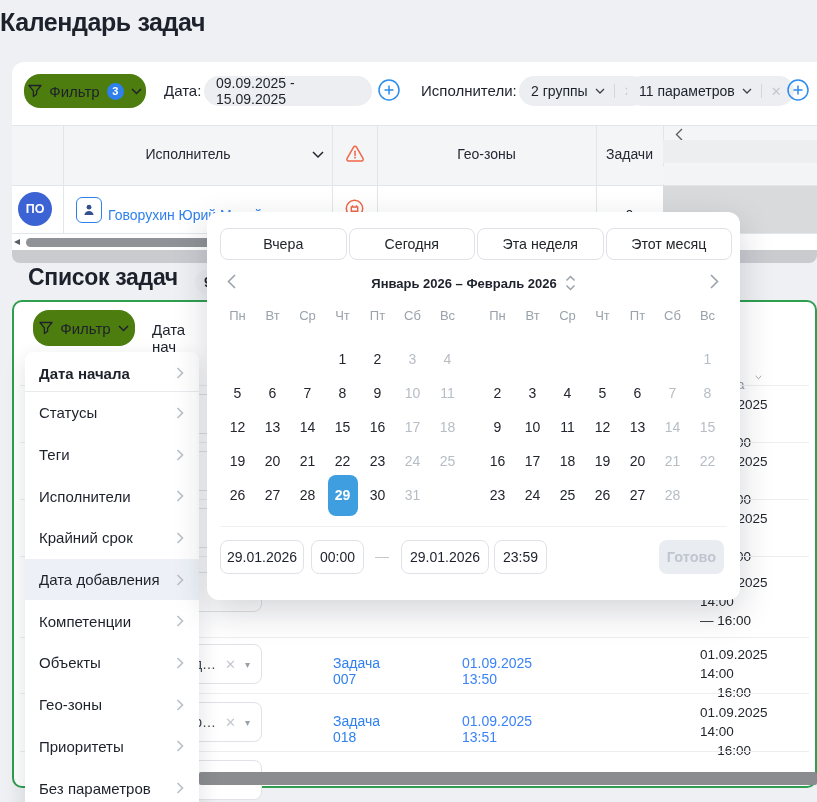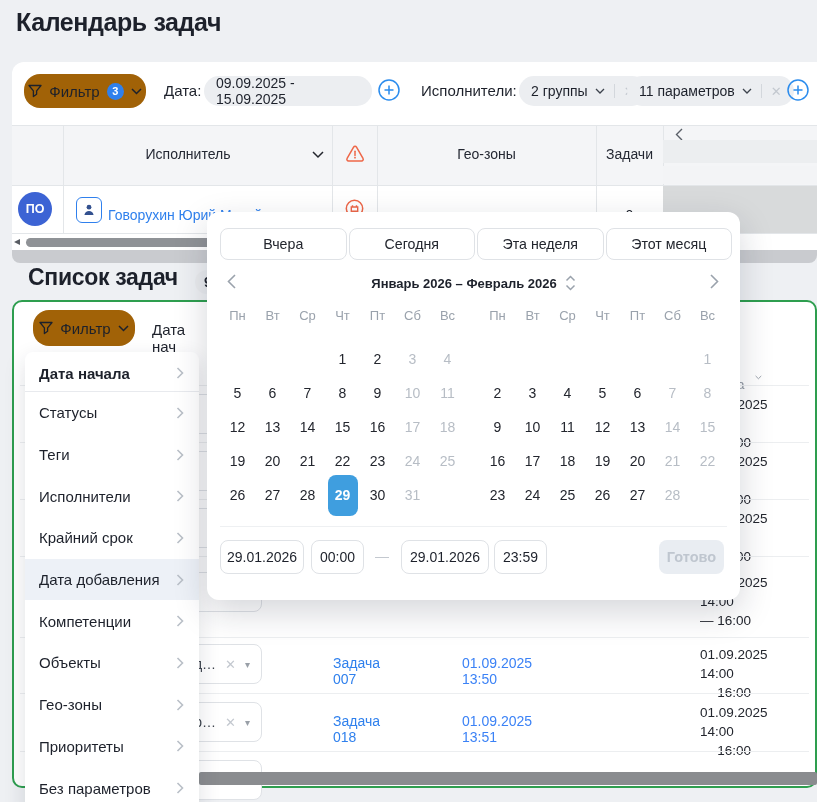--- a/index.html
+++ b/index.html
@@ -2,27 +2,27 @@
 <html><head>
 <meta charset="utf-8">
 <style>
   html,body{margin:0;padding:0}
   body{width:817px;height:802px;position:relative;overflow:hidden;
        background:#eef0f3;font-family:"Liberation Sans", sans-serif;color:#1d212b;}
   .abs{position:absolute}
   svg{display:block}
 
   
-  .page-title{left:16px;top:8px;font-size:25px;font-weight:800;letter-spacing:-0.4px}
+  .page-title{left:0;top:8px;font-size:25px;font-weight:800;letter-spacing:-0.4px}
 
   
   .card-top{left:12px;top:62px;width:805px;height:188px;background:#fff;border-radius:12px 0 0 0;}
   .gray-bar{left:12px;top:250px;width:805px;height:13px;background:#c9cbcf;border-radius:0 0 8px 8px}
 
-  .btn{display:flex;align-items:center;justify-content:center;gap:7px;background:#a16207;
+  .btn{display:flex;align-items:center;justify-content:center;gap:7px;background:#4d7c0f;
        border-radius:16px;font-size:15px;color:#1d212b;cursor:pointer;box-sizing:border-box}
   .badge{width:17px;height:17px;border-radius:50%;background:#2f80ed;color:#fff;font-size:11px;
          font-weight:700;display:flex;align-items:center;justify-content:center}
   .lbl{font-size:15px;color:#1d212b}
   .pill{display:flex;align-items:center;background:#eceef1;border-radius:16px;height:30px;
         box-sizing:border-box;padding:0 12px;font-size:14px;gap:7px}
   .pill .sep{width:1px;height:14px;background:#d3d7dc;margin:0 2px}
   .x-glyph{color:#c3c8cf;font-size:13px;line-height:1}
   .plus-circle{width:22px;height:22px}
 

